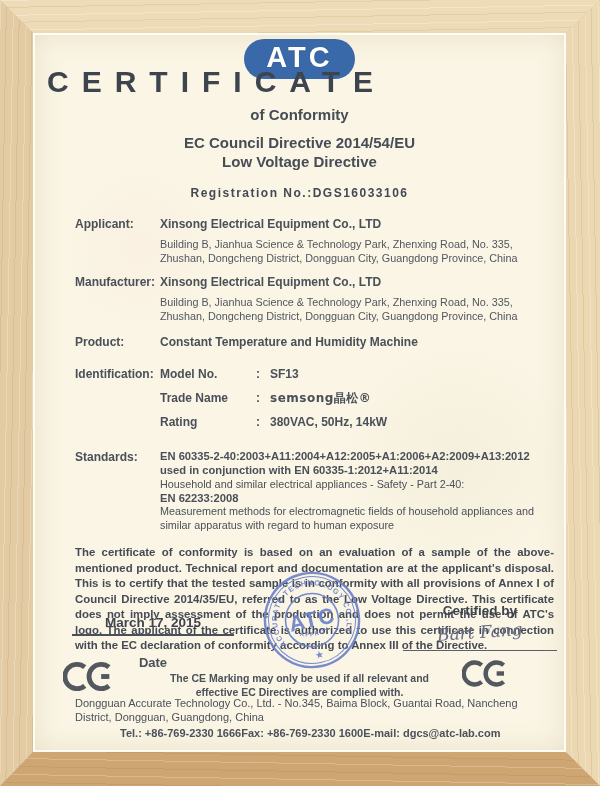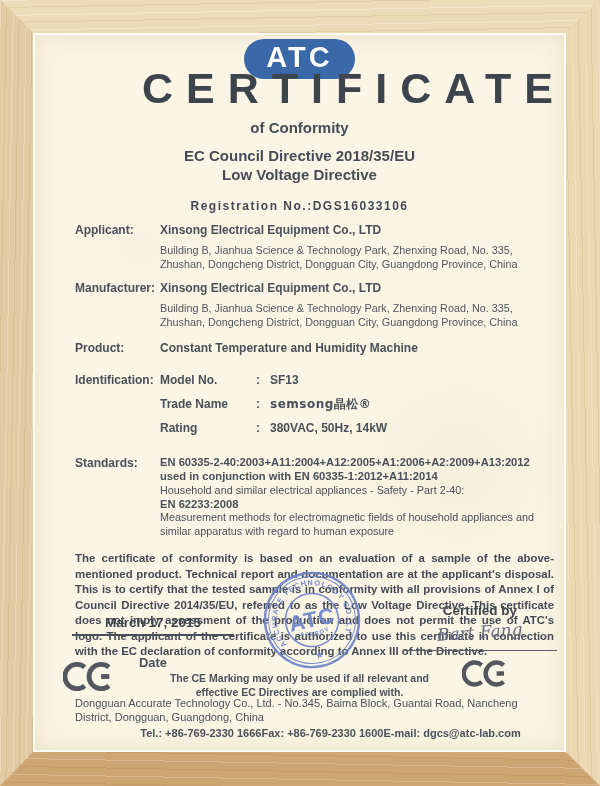--- a/index.html
+++ b/index.html
@@ -45,28 +45,28 @@
   }
   
   .logo-wrap{text-align:center;margin-top:6px;}
   .atc-pill{
     display:inline-block;background:#3a69aa;color:#fff;border-radius:22px;
     font-weight:bold;font-size:29px;letter-spacing:3px;
     padding:3px 22px 5px 22px;line-height:1.1;
     text-shadow:0 0 1px #1d3e6e;
   }
   .cert-title{
-    margin:-12px 0 0 0;text-align:right;font-size:43px;font-weight:bold;
-    letter-spacing:13px;padding-left:1px;color:#3e444d;line-height:1;
+    margin:-12px 0 0 0;text-align:left;font-size:30px;font-weight:bold;
+    letter-spacing:13px;padding-left:14px;color:#3e444d;line-height:1;
   }
   .cert-sub{margin-top:9px;text-align:center;font-size:15px;font-weight:bold;color:#474d57;}
   .directives{margin-top:11px;text-align:center;font-size:15px;font-weight:bold;line-height:1.25;color:#474d57;}
   .registration{margin-top:15px;text-align:center;font-size:12px;font-weight:bold;letter-spacing:1.5px;color:#434954;}
   
-  .rows{margin-top:10px;padding:0 14px 0 42px;}
+  .rows{margin-top:17px;padding:0 14px 0 42px;}
   .row{display:grid;grid-template-columns:85px 1fr;margin-bottom:9px;}
   .row .lbl{font-size:12px;font-weight:bold;}
   .row .val{font-size:10.8px;line-height:1.32;}
   .val .name{font-size:12px;font-weight:bold;margin-bottom:4px;}
   .val .addr{color:#51575f;}
   .row.gap{margin-bottom:12px;}
   .id-row{display:grid;grid-template-columns:96px 14px 1fr;font-size:12px;font-weight:bold;margin-bottom:8px;}
   .trade-name{font-family:"DejaVu Sans",sans-serif;font-weight:bold;letter-spacing:.5px;}
   .std .line{font-size:10.8px;line-height:1.24;}
   .std .b{font-weight:bold;font-size:11.2px;}
@@ -86,41 +86,41 @@
     margin-top:4px;height:28px;font-family:"DejaVu Serif",serif;font-style:italic;
     font-size:17px;color:#666c83;transform:rotate(-4deg);
   }
   .sig-line{border-bottom:1.5px solid #5a606a;}
   .seal{left:229px;top:537px;width:100px;height:100px;opacity:.92;}
   .ce{width:54px;height:33px;}
   .ce-left{left:30px;top:627px;}
   .ce-right{left:429px;top:625px;width:49px;height:31px;}
   .ce-note{left:0;right:0;top:639px;text-align:center;font-size:10.5px;font-weight:bold;line-height:1.3;color:#4b515b;}
   .footer-address{left:42px;right:28px;top:663px;font-size:11px;font-weight:normal;line-height:1.3;color:#4b515b;}
-  .footer-contacts{left:55px;right:25px;top:694px;display:flex;justify-content:center;font-size:11px;font-weight:bold;color:#4b515b;margin-left:32px;}
+  .footer-contacts{left:55px;right:25px;top:694px;display:flex;justify-content:flex-start;font-size:11px;font-weight:bold;color:#4b515b;margin-left:32px;}
 </style>
 </head>
 <body>
 
 <div>
   <div class="frame-side frame-top"></div>
   <div class="frame-side frame-left"></div>
   <div class="frame-side frame-right"></div>
   <div class="frame-side frame-bottom"></div>
 </div>
 
 <div class="paper">
 
   <div class="logo-wrap">
     <span class="atc-pill">ATC</span>
   </div>
   <div class="cert-title">CERTIFICATE</div>
   <div class="cert-sub">of Conformity</div>
   <div class="directives">
-    <div>EC Council Directive 2018/35/EU</div>
+    <div>EC Council Directive 2014/54/EU</div>
     <div>Low Voltage Directive</div>
   </div>
   <div class="registration">Registration No.:DGS16033106</div>
 
   <div class="rows">
 
     <div class="row">
       <div class="lbl">Applicant:</div>
       <div class="val">
         <div class="name">Xinsong Electrical Equipment Co., LTD</div>

